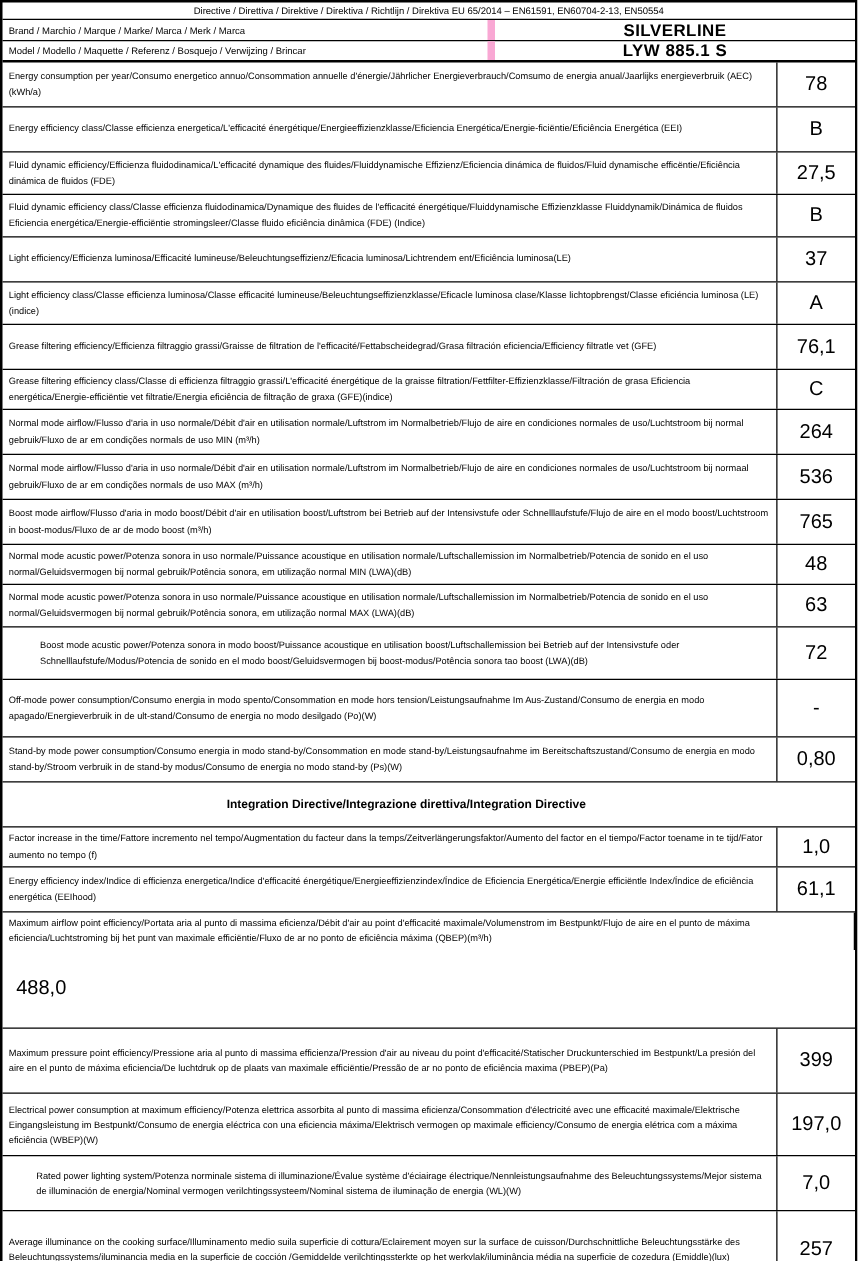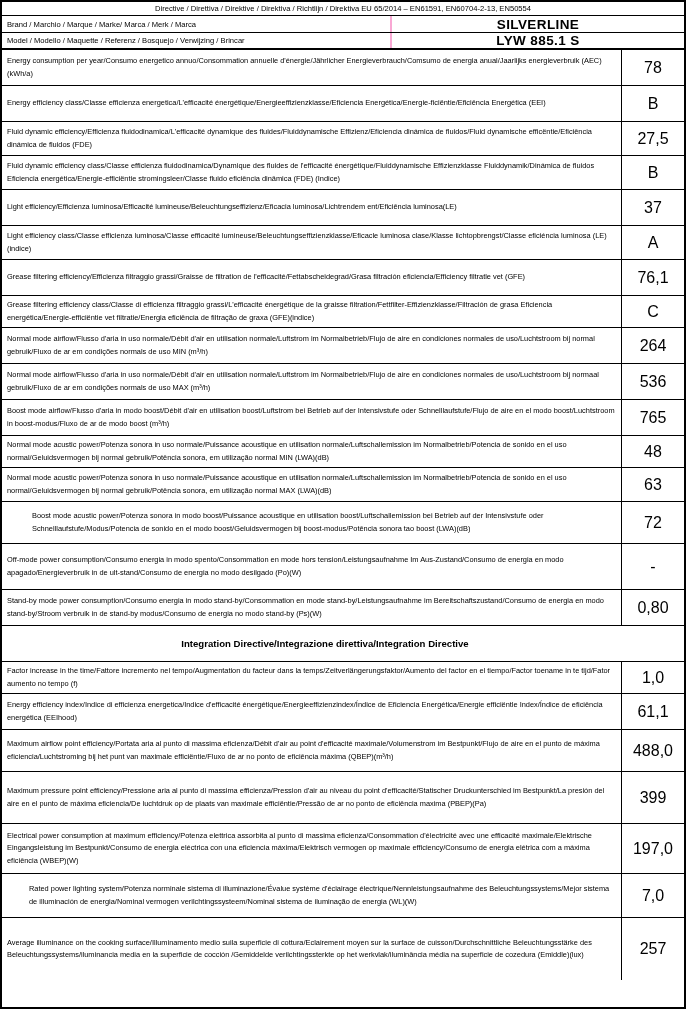--- a/index.html
+++ b/index.html
@@ -12,21 +12,21 @@
   .row { display:flex; border-bottom:1px solid #000; box-sizing:border-box; }
   .doc > .row:last-child, #rows-container > .row:last-child { border-bottom:none; }
 
   
   .directive-row {
     min-height:14px; align-items:center; justify-content:center;
     font-size:7.6px; padding:2px 4px; text-align:center;
   }
   .kv-row { min-height:17px; }
   .kv-label {
-    flex:1 1 auto; max-width:378px; border-right:2px solid #f9a8d4;
+    flex:1 1 auto; max-width:378px; border-right:6px solid #f9a8d4;
     display:flex; align-items:center; padding:2px 5px; font-size:7.6px;
   }
   .kv-value {
     flex:1 1 auto; display:flex; align-items:center; justify-content:center;
     font-weight:bold; font-size:13.5px; letter-spacing:.4px;
   }
 
   
   #rows-container { display:flex; flex-direction:column; flex:1 1 auto; }
   .data-row { align-items:stretch; }
@@ -135,21 +135,21 @@
     <div>Integration Directive/Integrazione direttiva/Integration Directive</div>
   </div>
       <div class="row data-row" style="min-height: 32px;">
     <div class="desc">Factor increase in the time/Fattore incremento nel tempo/Augmentation du facteur dans la temps/Zeitverlängerungsfaktor/Aumento del factor en el tiempo/Factor toename in te tijd/Fator aumento no tempo (f)</div>
     <div class="val">1,0</div>
   </div>
       <div class="row data-row" style="min-height: 36px;">
     <div class="desc">Energy efficiency index/Indice di efficienza energetica/Indice d'efficacité énergétique/Energieeffizienzindex/Índice de Eficiencia Energética/Energie efficiëntle Index/Índice de eficiência energética (EEIhood)</div>
     <div class="val">61,1</div>
   </div>
-      <div class="row data-row" style="min-height: 42px;">
+      <div class="row data-row" style="min-height: 42px; flex-direction: column;">
     <div class="desc">Maximum airflow point efficiency/Portata aria al punto di massima eficienza/Débit d'air au point d'efficacité maximale/Volumenstrom im Bestpunkt/Flujo de aire en el punto de máxima eficiencia/Luchtstroming bij het punt van maximale efficiëntie/Fluxo de ar no ponto de eficiência máxima (QBEP)(m³/h)</div>
     <div class="val">488,0</div>
   </div>
       <div class="row data-row" style="min-height: 52px;">
     <div class="desc">Maximum pressure point efficiency/Pressione aria al punto di massima efficienza/Pression d'air au niveau du point d'efficacité/Statischer Druckunterschied im Bestpunkt/La presión del aire en el punto de máxima eficiencia/De luchtdruk op de plaats van maximale efficiëntie/Pressão de ar no ponto de eficiência maxima (PBEP)(Pa)</div>
     <div class="val">399</div>
   </div>
       <div class="row data-row" style="min-height: 50px;">
     <div class="desc">Electrical power consumption at maximum efficiency/Potenza elettrica assorbita al punto di massima eficienza/Consommation d'électricité avec une efficacité maximale/Elektrische Eingangsleistung im Bestpunkt/Consumo de energia eléctrica con una eficiencia máxima/Elektrisch vermogen op maximale efficiency/Consumo de energia elétrica com a máxima eficiência (WBEP)(W)</div>
     <div class="val">197,0</div>

